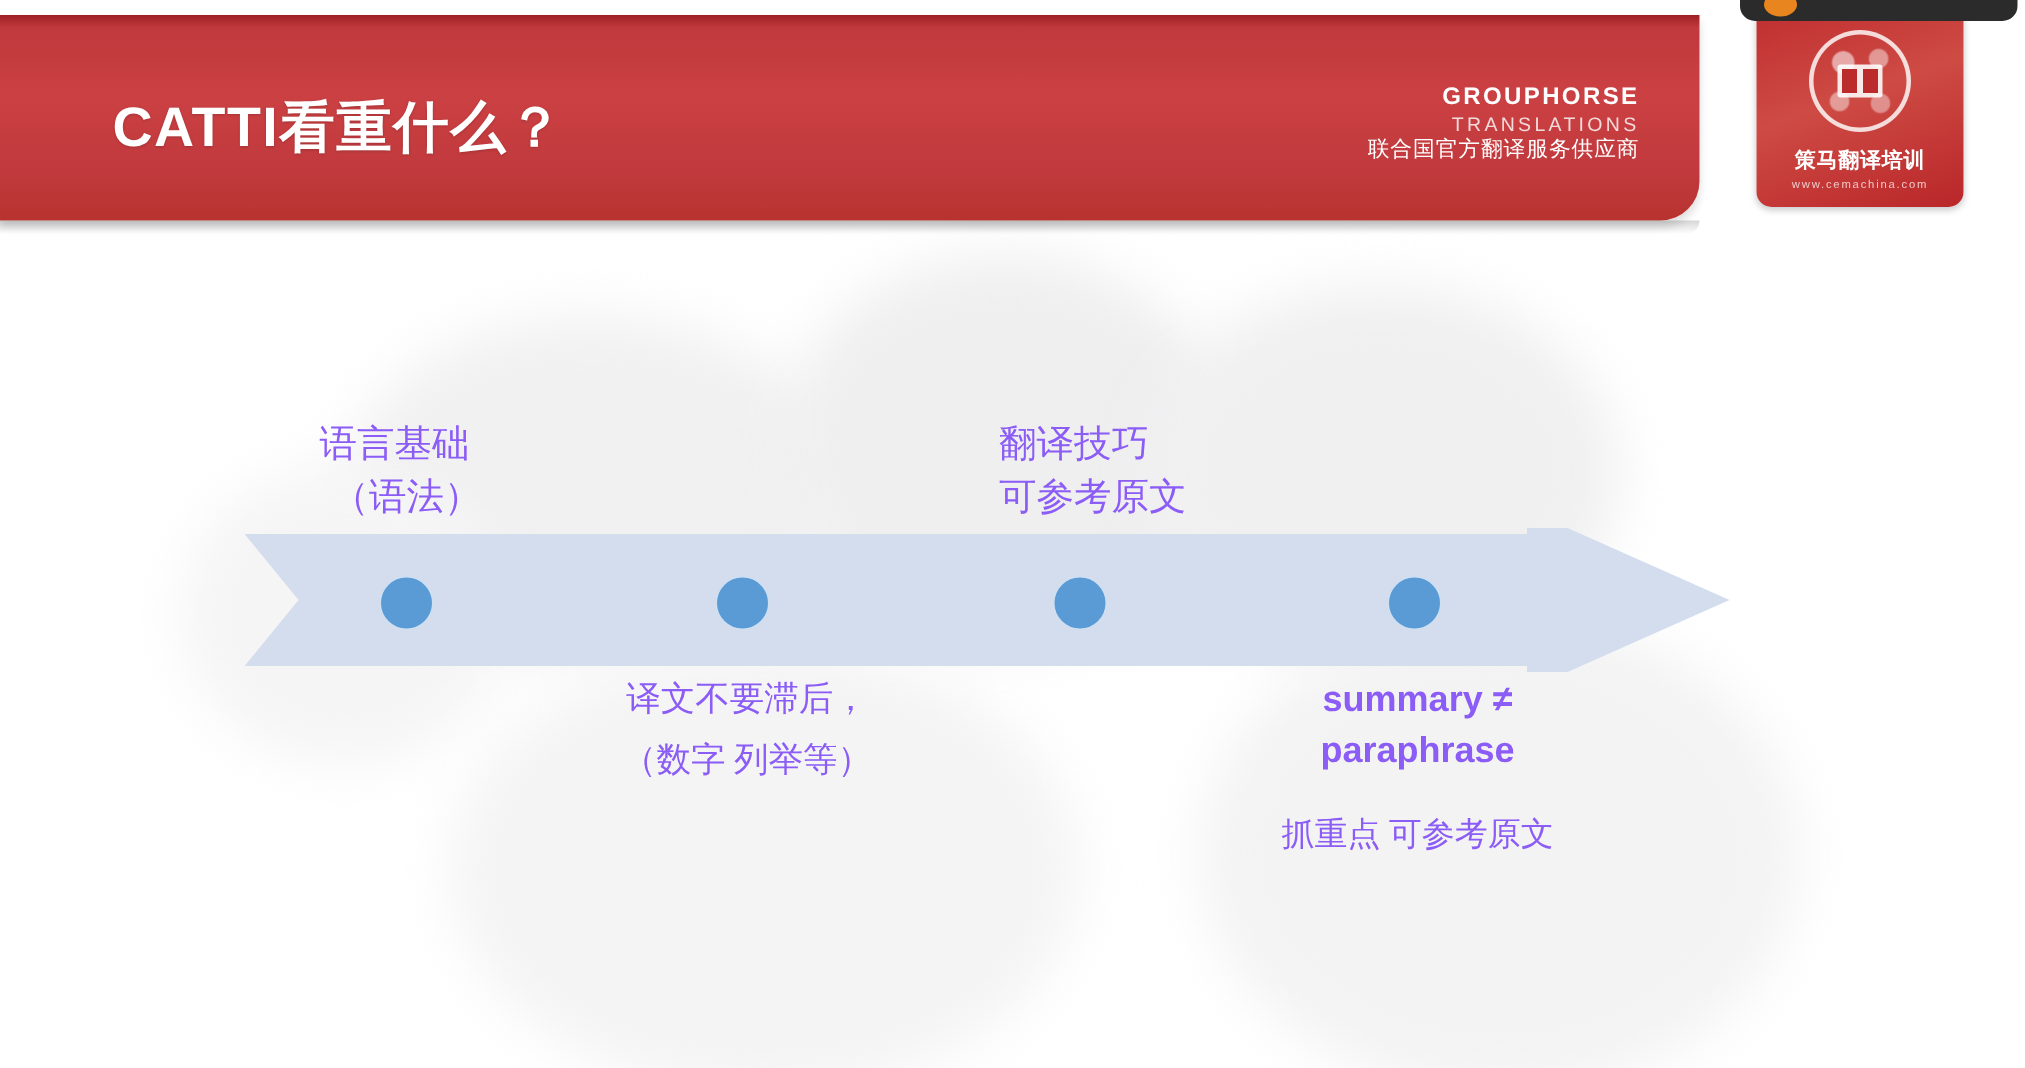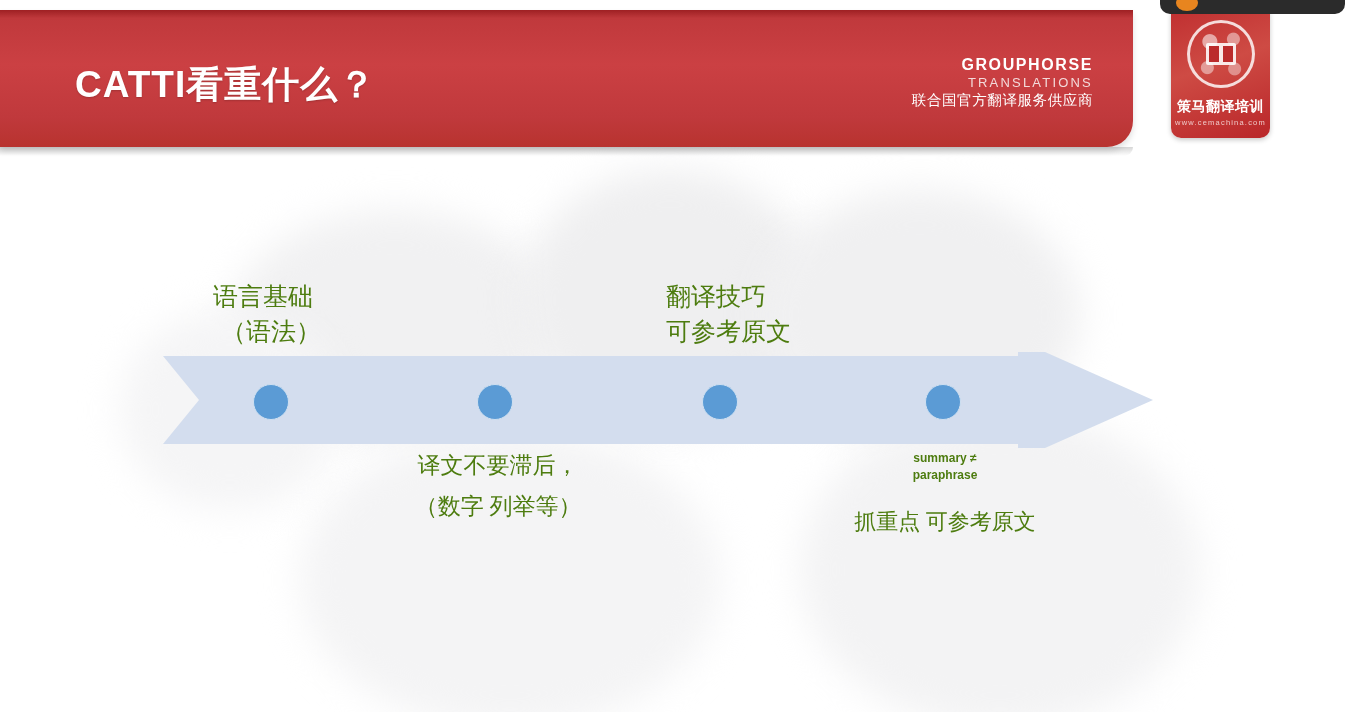--- a/index.html
+++ b/index.html
@@ -101,21 +101,21 @@
   }
   .brand-cn {
     font-size:14.5px;
     letter-spacing:0.6px;
     margin-top:2px;
   }
 
   
   .badge {
     position:absolute;
-    left:1171px; top:4px; width:99px; height:134px;
+    left:1171px; top:4px; width:138px; height:134px;
     background:linear-gradient(160deg,#bf2d2f 0%,#ce4b44 45%,#b92629 100%);
     border-radius:10px;
     z-index:25;
     box-shadow:0 2px 5px rgba(0,0,0,0.22);
     overflow:hidden;
   }
   .badge-seal {
     position:absolute;
     left:50%; top:16px;
     transform:translateX(-50%);
@@ -185,21 +185,21 @@
     z-index:8;
   }
   .dot1 { left:253px; }
   .dot2 { left:477px; }
   .dot3 { left:702px; }
   .dot4 { left:925px; }
 
   
   .label {
     position:absolute;
-    color:#4d7c0f;
+    color:#8b5cf6;
     z-index:10;
     line-height:1.38;
     font-family:"Liberation Serif", serif;
     white-space:nowrap;
   }
   .label .ln { display:block; }
 
   .lbl-1 {
     left:213px; top:280px;
     font-size:25px;
@@ -220,21 +220,21 @@
   .lbl-3 .ln3 { margin-top:9px; }
 
   .lbl-4 {
     left:845px; top:450px;
     width:200px;
     text-align:center;
   }
   .lbl-4 .en {
     display:block;
     font-family:"Liberation Sans", sans-serif;
-    font-size:12px;
+    font-size:24px;
     font-weight:bold;
     line-height:1.42;
   }
   .lbl-4 .cn {
     display:block;
     font-family:"Liberation Serif", serif;
     font-size:22px;
     margin-top:23px;
     white-space:nowrap;
   }

